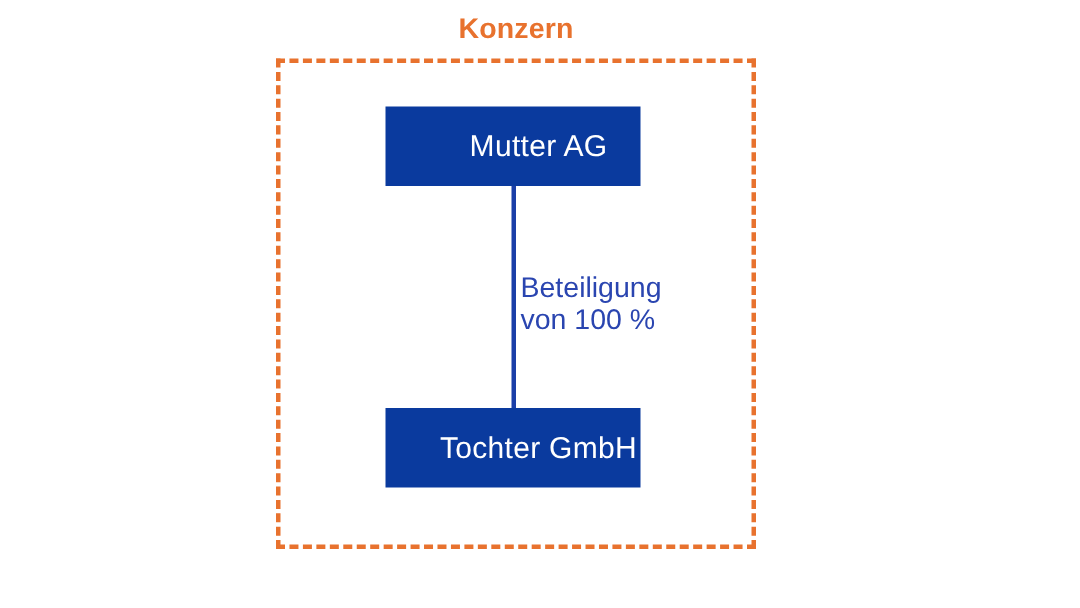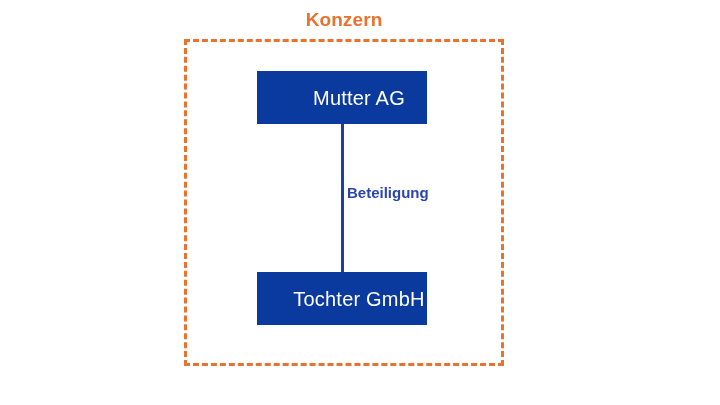--- a/index.html
+++ b/index.html
@@ -87,24 +87,23 @@
     height: 148px;
     background: #1B3FA8;
   }
 
   
   .connector-label {
     position: absolute;
     left: 347px;
     top: 182px;
     color: #2A45B0;
-    font-size: 15px;
+    font-size: 19px;
     line-height: 21px;
     white-space: nowrap;
-    font-weight: bold;
   }
   .connector-label .line {
     display: block;
   }
 </style>
 </head>
 <body>
 
 <div id="canvas">
 
@@ -113,19 +112,20 @@
   <div class="group-boundary"></div>
 
   <div class="entity-box" id="box-parent">
     <span class="entity-label">Mutter AG</span>
   </div>
 
   <div class="connector-line"></div>
 
   <div class="connector-label">
     <span class="line">Beteiligung</span>
+    <span class="line">von 100 %</span>
   </div>
 
   <div class="entity-box" id="box-subsidiary">
     <span class="entity-label">Tochter GmbH</span>
   </div>
 
 </div>
 
 </body></html>

